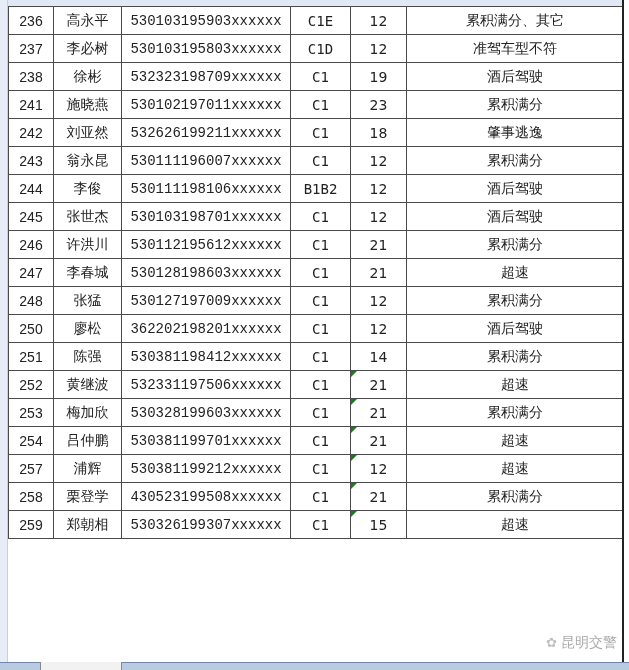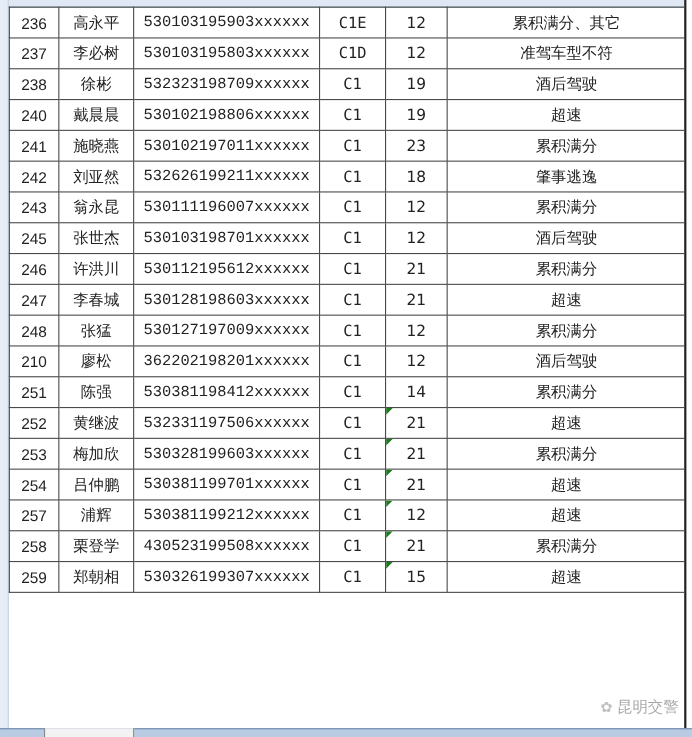--- a/index.html
+++ b/index.html
@@ -62,28 +62,20 @@
       </tr>
       <tr>
         <td class="c-no"><span>238</span></td>
         <td class="c-name"><span>徐彬</span></td>
         <td class="c-id"><span>532323198709xxxxxx</span></td>
         <td class="c-class"><span>C1</span></td>
         <td class="c-score"><span>19</span></td>
         <td class="c-reason"><span>酒后驾驶</span></td>
       </tr>
       <tr>
-        <td class="c-no"><span>240</span></td>
-        <td class="c-name"><span>戴晨晨</span></td>
-        <td class="c-id"><span>530102198806xxxxxx</span></td>
-        <td class="c-class"><span>C1</span></td>
-        <td class="c-score"><span>19</span></td>
-        <td class="c-reason"><span>超速</span></td>
-      </tr>
-      <tr>
         <td class="c-no"><span>241</span></td>
         <td class="c-name"><span>施晓燕</span></td>
         <td class="c-id"><span>530102197011xxxxxx</span></td>
         <td class="c-class"><span>C1</span></td>
         <td class="c-score"><span>23</span></td>
         <td class="c-reason"><span>累积满分</span></td>
       </tr>
       <tr>
         <td class="c-no"><span>242</span></td>
         <td class="c-name"><span>刘亚然</span></td>
@@ -94,20 +86,28 @@
       </tr>
       <tr>
         <td class="c-no"><span>243</span></td>
         <td class="c-name"><span>翁永昆</span></td>
         <td class="c-id"><span>530111196007xxxxxx</span></td>
         <td class="c-class"><span>C1</span></td>
         <td class="c-score"><span>12</span></td>
         <td class="c-reason"><span>累积满分</span></td>
       </tr>
       <tr>
+        <td class="c-no"><span>244</span></td>
+        <td class="c-name"><span>李俊</span></td>
+        <td class="c-id"><span>530111198106xxxxxx</span></td>
+        <td class="c-class"><span>B1B2</span></td>
+        <td class="c-score"><span>12</span></td>
+        <td class="c-reason"><span>酒后驾驶</span></td>
+      </tr>
+      <tr>
         <td class="c-no"><span>245</span></td>
         <td class="c-name"><span>张世杰</span></td>
         <td class="c-id"><span>530103198701xxxxxx</span></td>
         <td class="c-class"><span>C1</span></td>
         <td class="c-score"><span>12</span></td>
         <td class="c-reason"><span>酒后驾驶</span></td>
       </tr>
       <tr>
         <td class="c-no"><span>246</span></td>
         <td class="c-name"><span>许洪川</span></td>
@@ -126,21 +126,21 @@
       </tr>
       <tr>
         <td class="c-no"><span>248</span></td>
         <td class="c-name"><span>张猛</span></td>
         <td class="c-id"><span>530127197009xxxxxx</span></td>
         <td class="c-class"><span>C1</span></td>
         <td class="c-score"><span>12</span></td>
         <td class="c-reason"><span>累积满分</span></td>
       </tr>
       <tr>
-        <td class="c-no"><span>210</span></td>
+        <td class="c-no"><span>250</span></td>
         <td class="c-name"><span>廖松</span></td>
         <td class="c-id"><span>362202198201xxxxxx</span></td>
         <td class="c-class"><span>C1</span></td>
         <td class="c-score"><span>12</span></td>
         <td class="c-reason"><span>酒后驾驶</span></td>
       </tr>
       <tr>
         <td class="c-no"><span>251</span></td>
         <td class="c-name"><span>陈强</span></td>
         <td class="c-id"><span>530381198412xxxxxx</span></td>

